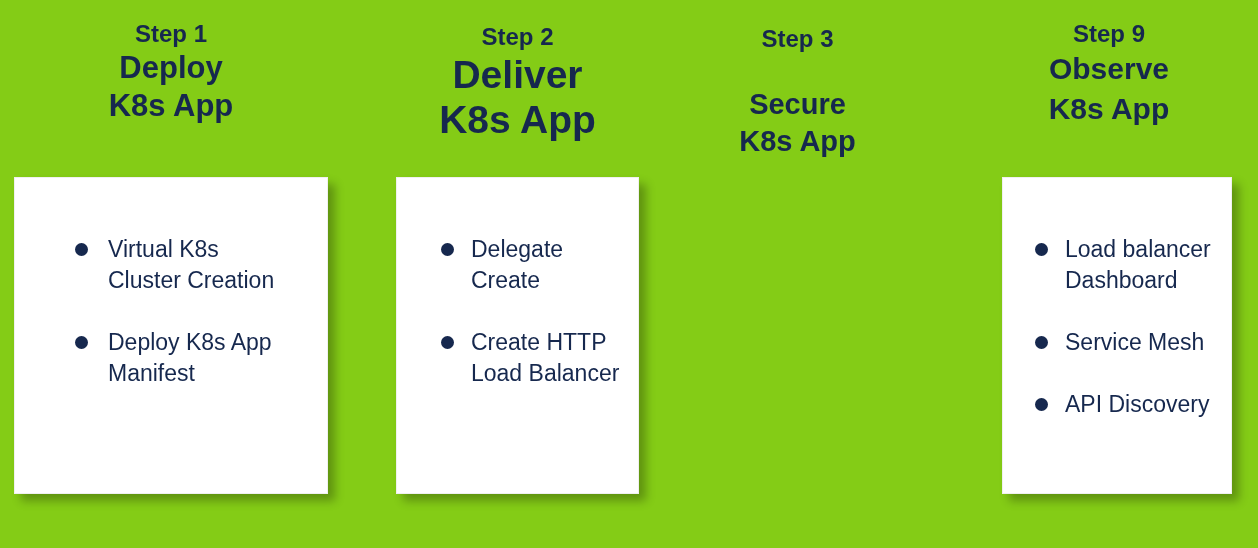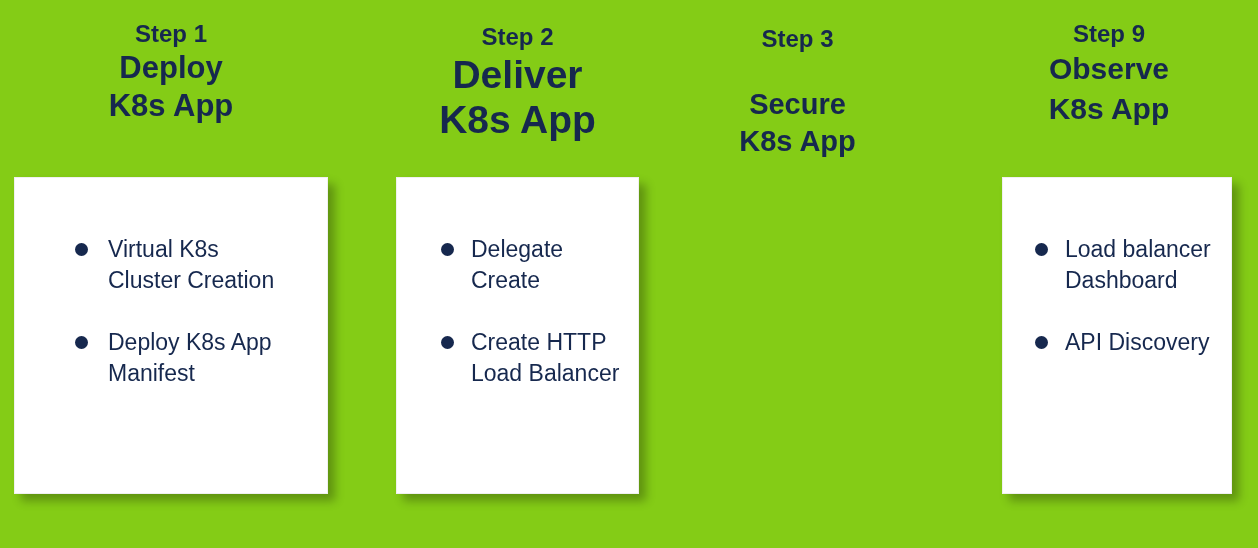--- a/index.html
+++ b/index.html
@@ -154,19 +154,23 @@
     </header>
     <div class="card">
       <ul class="bullets">
         <li class="bullet-item">
           <span class="bullet-dot"></span>
           <span class="bullet-text">Load balancer
 Dashboard</span>
         </li>
         <li class="bullet-item">
           <span class="bullet-dot"></span>
+          <span class="bullet-text">Service Mesh</span>
+        </li>
+        <li class="bullet-item">
+          <span class="bullet-dot"></span>
           <span class="bullet-text">API Discovery</span>
         </li>
       </ul>
     </div>
   </section>
 
 </div>
 
 </body></html>

